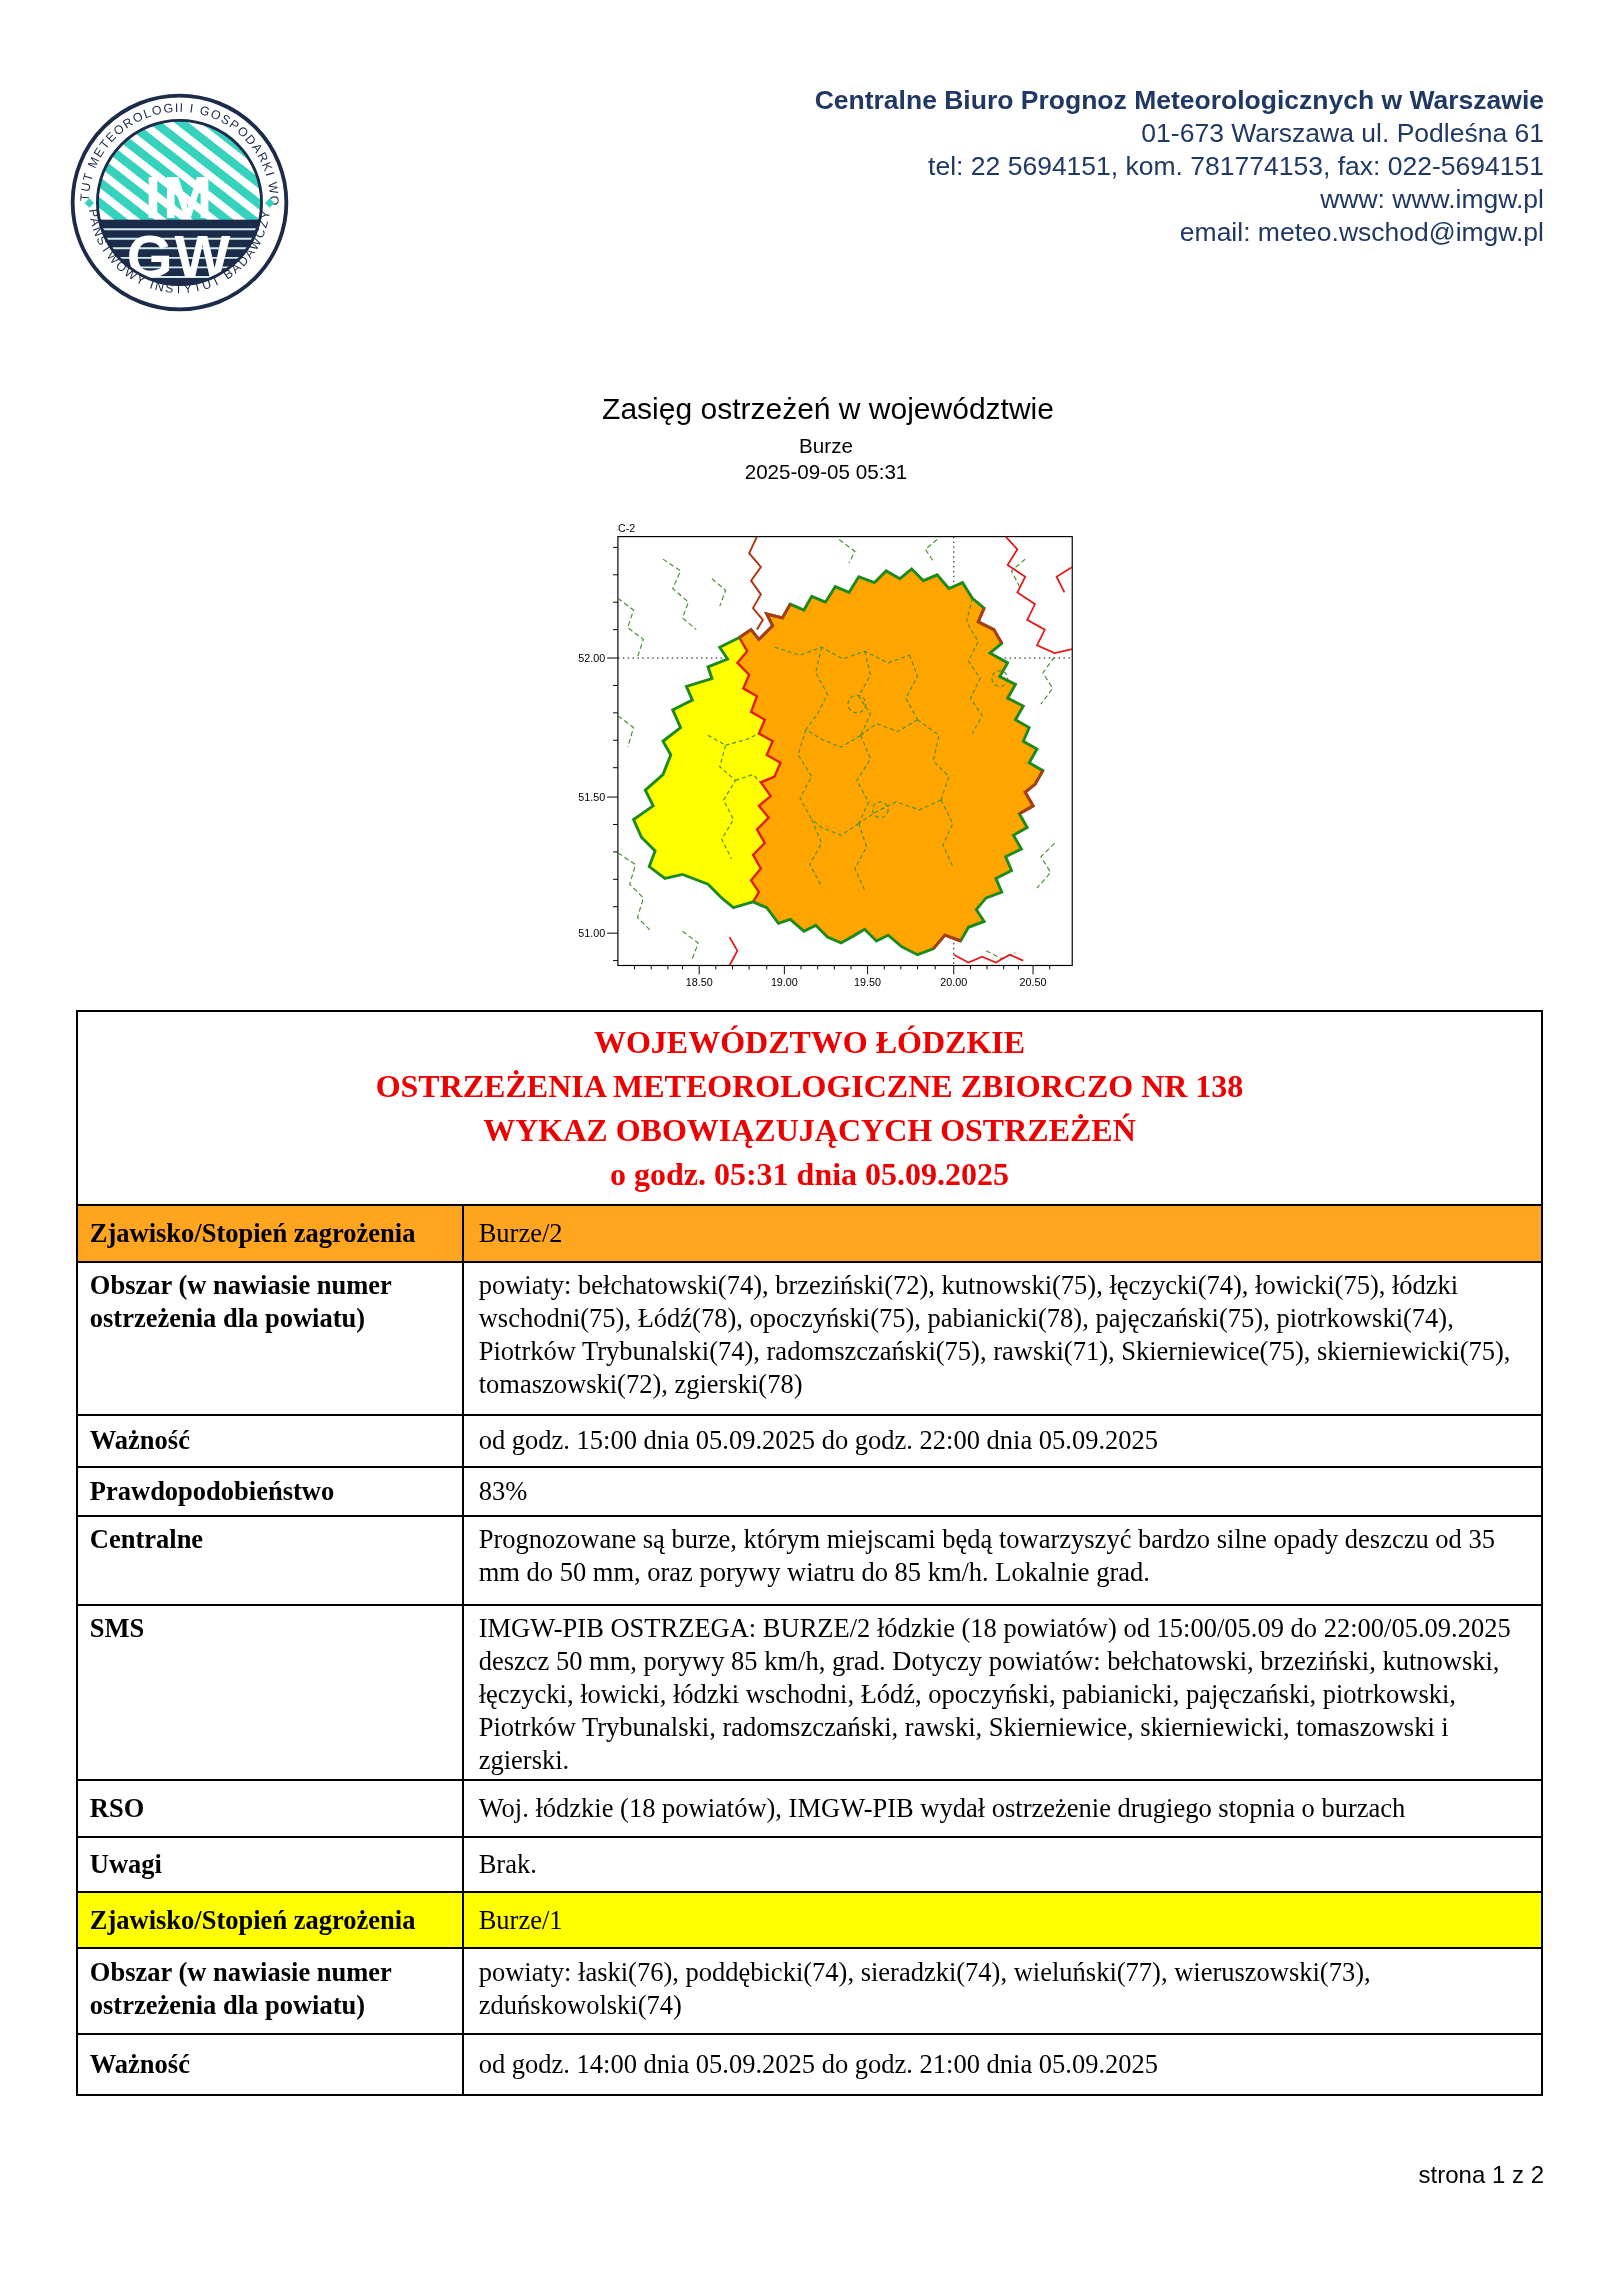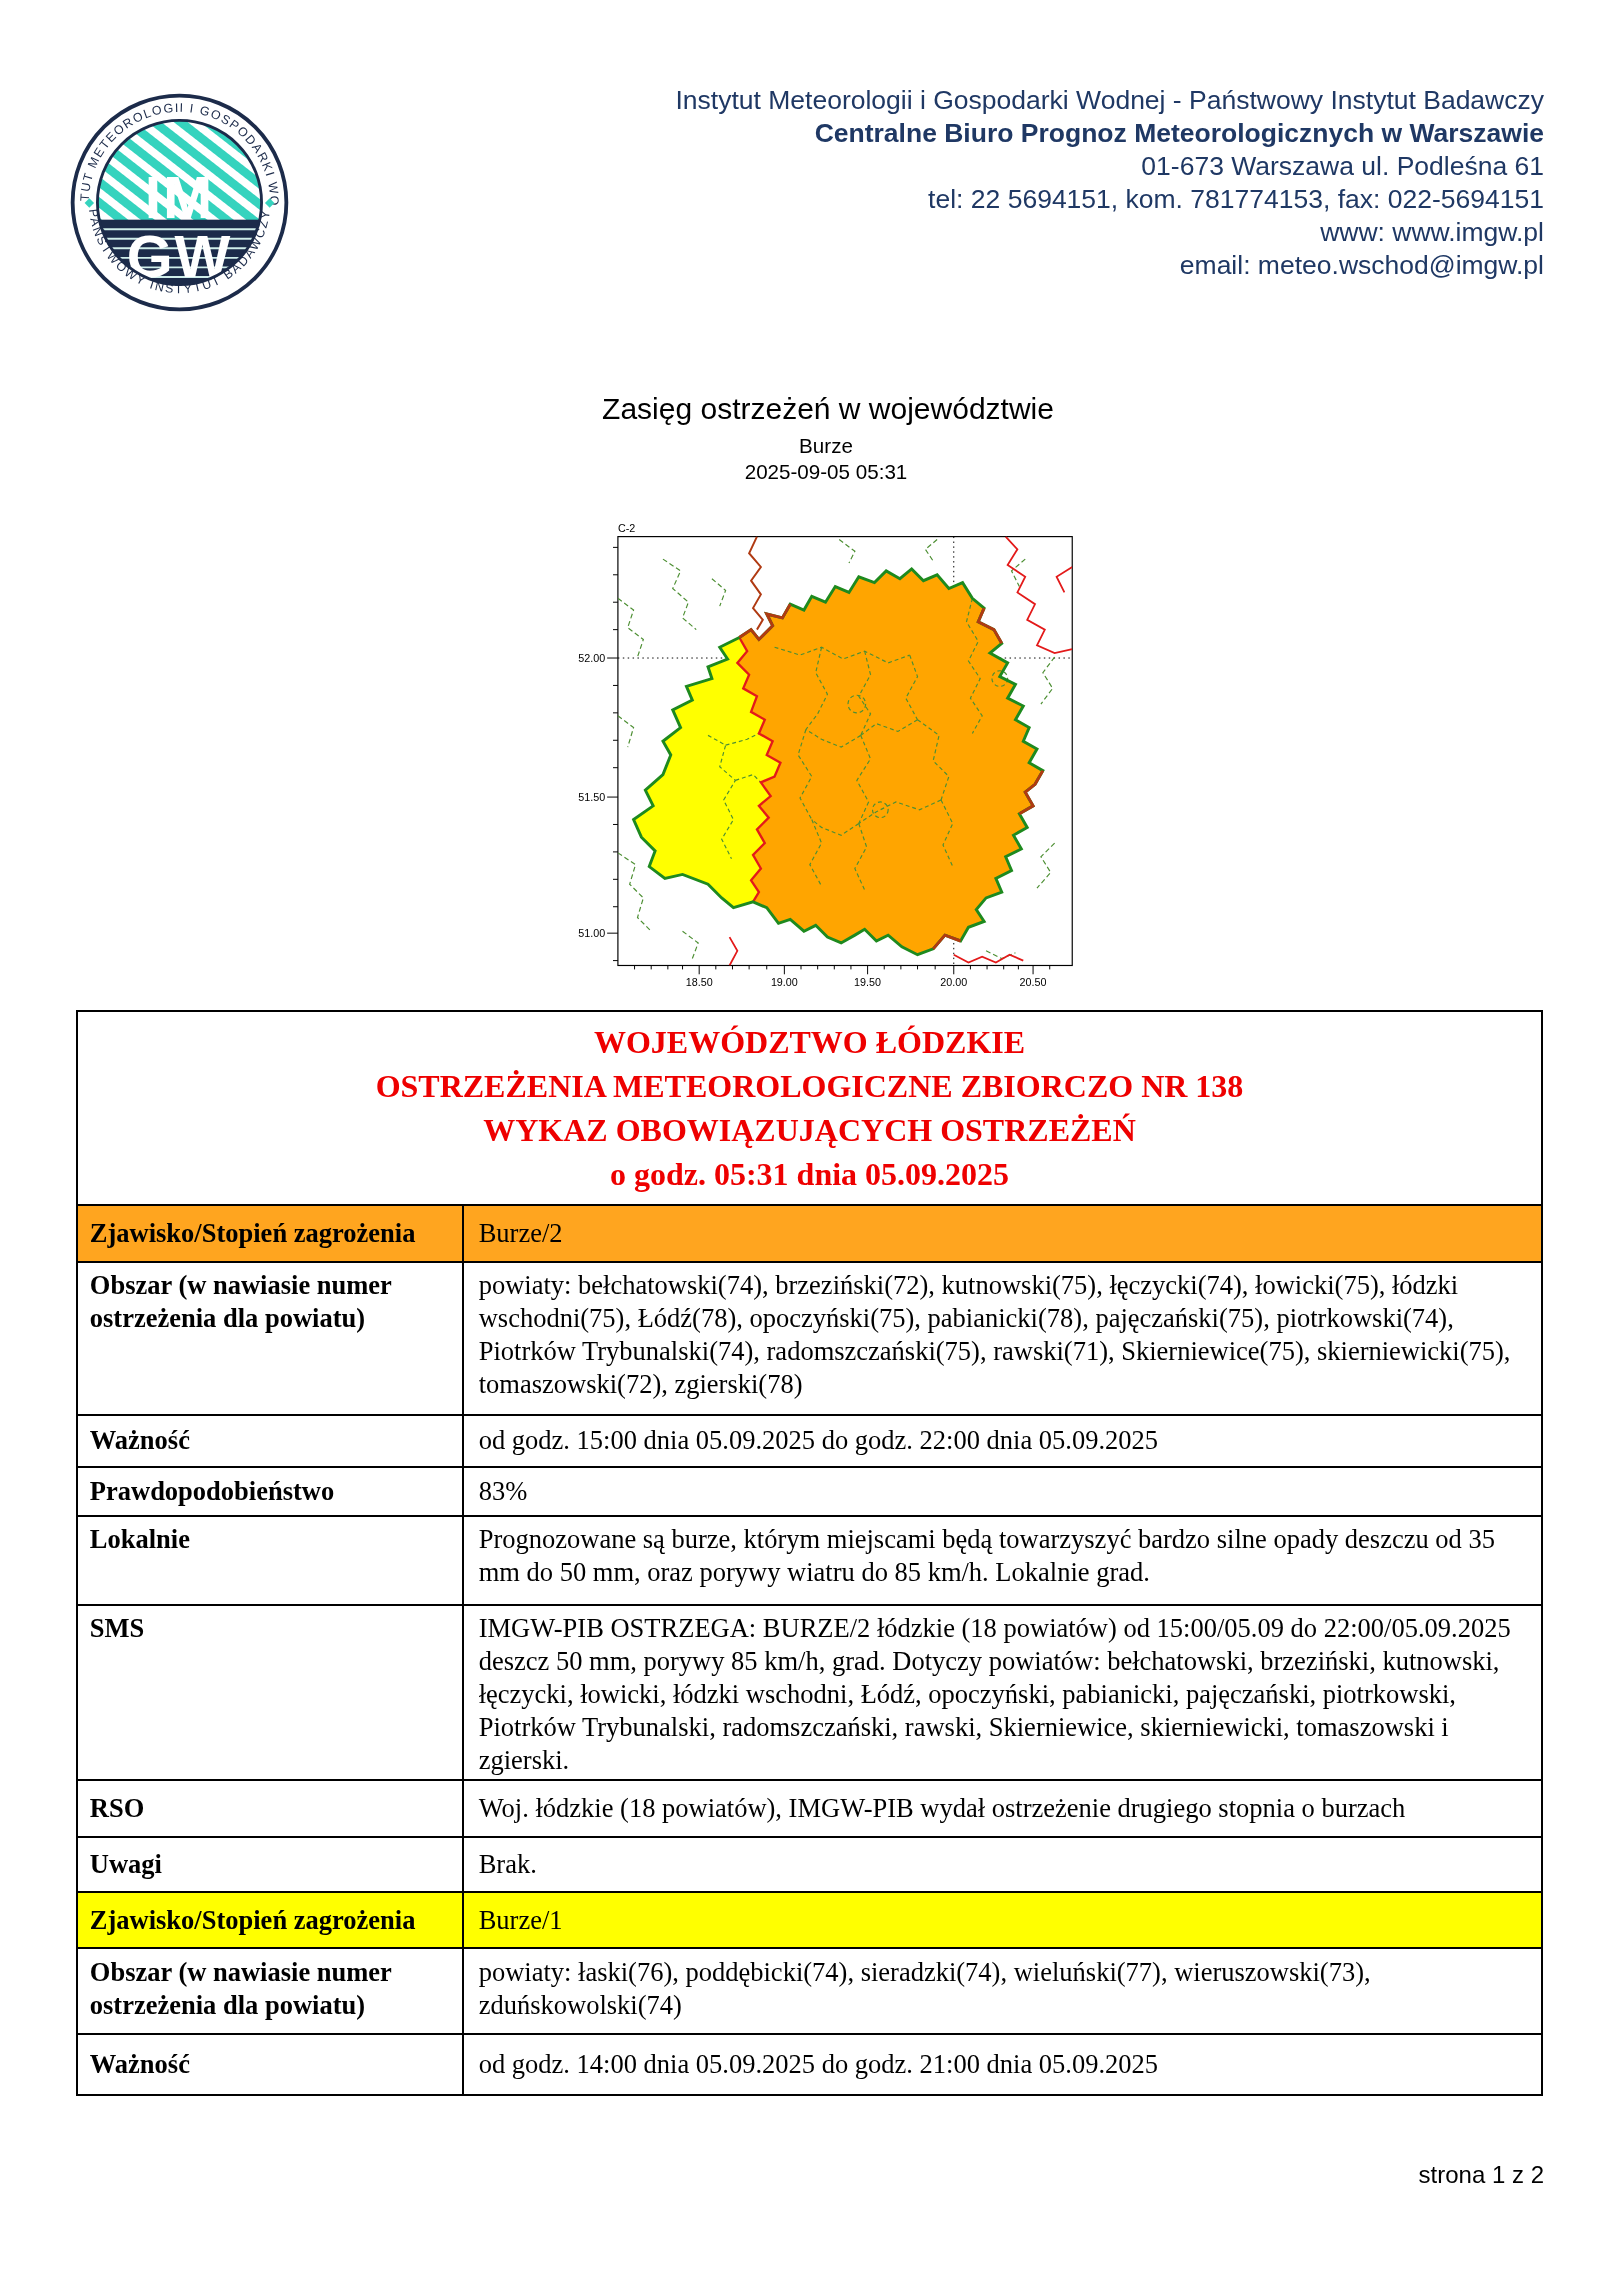--- a/index.html
+++ b/index.html
@@ -87,21 +87,20 @@
     </text>
     <text font-family="Liberation Sans,sans-serif" font-size="13" letter-spacing="2" fill="#1c2b4a">
       <textPath href="#arcBottom" startOffset="50%" text-anchor="middle">PAŃSTWOWY INSTYTUT BADAWCZY</textPath>
     </text>
     <rect x="22" y="117" width="7" height="7" transform="rotate(45 25.5 120.5)" fill="#35d3be"></rect>
     <rect x="211" y="117" width="7" height="7" transform="rotate(45 214.5 120.5)" fill="#35d3be"></rect>
   </svg>
 </div>
 
 <div id="header-block" class="abs" style="color: rgb(31, 56, 100);">
-  <div>Instytut Meteorologii i Gospodarki Wodnej - Państwowy Instytut Badawczy</div>
   <div class="bold">Centralne Biuro Prognoz Meteorologicznych w Warszawie</div>
   <div>01-673 Warszawa ul. Podleśna  61</div>
   <div>tel: 22 5694151, kom. 781774153, fax: 022-5694151</div>
   <div>www: www.imgw.pl</div>
   <div>email: meteo.wschod@imgw.pl</div>
 </div>
 
 <div id="section-title" class="abs">Zasięg ostrzeżeń  w województwie</div>
 
 <div id="map-title" class="abs">Burze</div>
@@ -269,21 +268,21 @@
   </tr>
   <tr class="h-r2">
     <td class="label">Ważność</td>
     <td>od godz. 15:00 dnia 05.09.2025 do godz. 22:00 dnia 05.09.2025</td>
   </tr>
   <tr class="h-r3">
     <td class="label">Prawdopodobieństwo</td>
     <td>83%</td>
   </tr>
   <tr class="h-r4 tall">
-    <td class="label">Lokalnie</td>
+    <td class="label">Centralne</td>
     <td>Prognozowane są burze, którym miejscami będą towarzyszyć  bardzo silne opady deszczu od 35 mm do 50 mm, oraz porywy wiatru do 85 km/h. Lokalnie grad.</td>
   </tr>
   <tr class="h-r5 tall">
     <td class="label">SMS</td>
     <td>IMGW-PIB OSTRZEGA: BURZE/2 łódzkie (18 powiatów) od 15:00/05.09 do 22:00/05.09.2025 deszcz 50 mm, porywy 85 km/h, grad. Dotyczy powiatów: bełchatowski, brzeziński, kutnowski, łęczycki, łowicki, łódzki wschodni, Łódź,  opoczyński, pabianicki, pajęczański, piotrkowski, Piotrków Trybunalski, radomszczański, rawski, Skierniewice, skierniewicki, tomaszowski i zgierski.</td>
   </tr>
   <tr class="h-r6">
     <td class="label">RSO</td>
     <td>Woj. łódzkie (18 powiatów), IMGW-PIB wydał ostrzeżenie drugiego stopnia o burzach</td>
   </tr>

